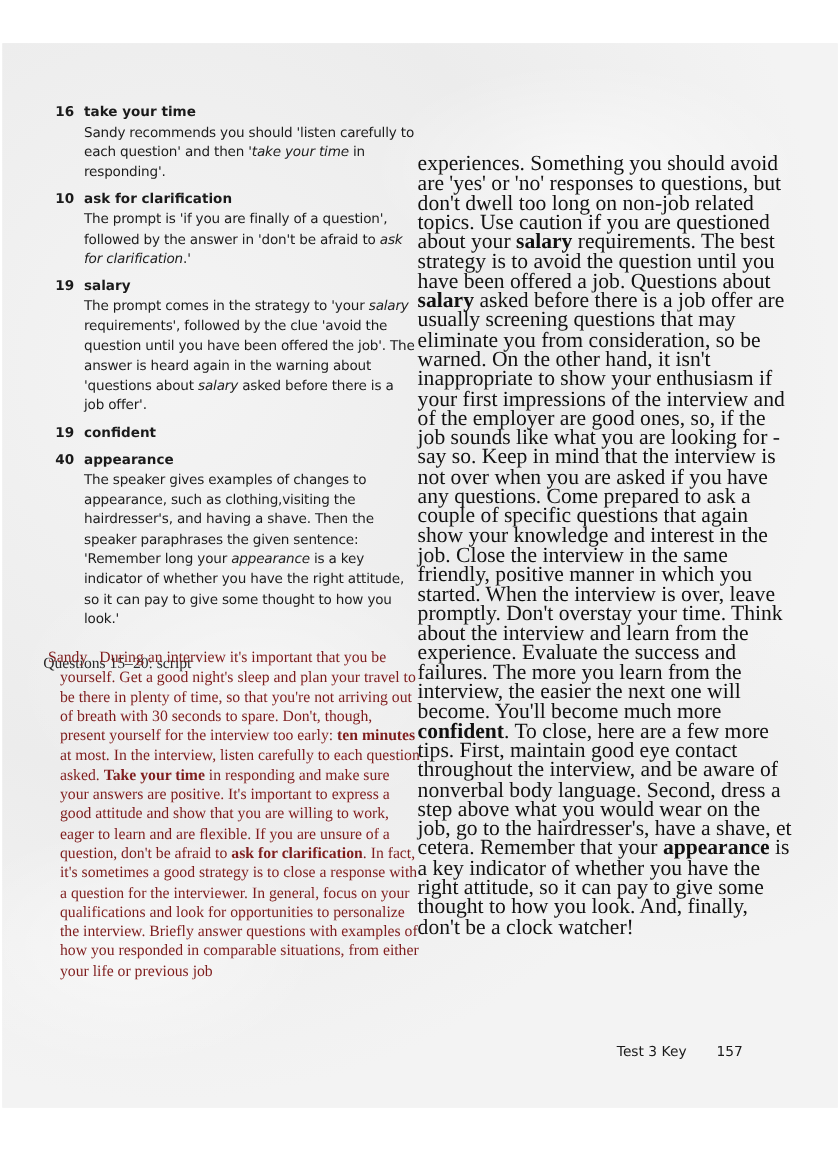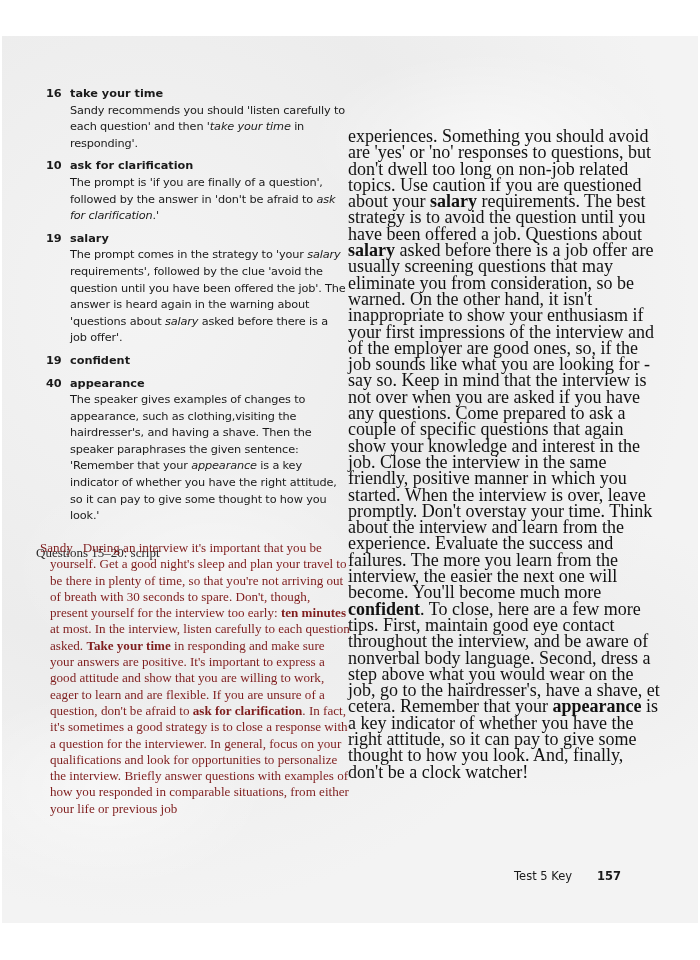--- a/index.html
+++ b/index.html
@@ -45,21 +45,21 @@
       font-family: "Liberation Serif", serif; font-size: 18px; line-height: 16.3px; color: #111; margin-top: 44px;
     }
     b { font-weight: bold; }
     i { font-style: italic; }
     .footer-label {
       position: absolute; left: 514px; top: 869px; z-index: 1;
       font-family: "DejaVu Sans", sans-serif; font-size: 11.5px; color: #1a1a1a;
     }
     .footer-page {
       position: absolute; left: 597px; top: 869px; z-index: 1;
-      font-family: "DejaVu Sans", sans-serif; font-size: 11.5px; color: #1a1a1a; font-weight: bold;
+      font-family: "DejaVu Sans", sans-serif; font-size: 11.5px; color: #1a1a1a;
     }
   </style>
 </head>
 <body>
 
 <div class="page">
 </div>
 
 <div class="key-col" id="key-col">
     <div class="key-item">
@@ -77,26 +77,26 @@
       <span class="key-answer">salary</span>
       <span class="key-expl"><span>The prompt comes in the strategy to 'your </span><i>salary</i><span> requirements', followed by the clue 'avoid the question until you have been offered the job'. The answer is heard again in the warning about 'questions about </span><i>salary</i><span> asked before there is a job offer'.</span></span>
     </div>
     <div class="key-item">
       <span class="key-num">19</span>
       <span class="key-answer">confident</span>
     </div>
     <div class="key-item">
       <span class="key-num">40</span>
       <span class="key-answer">appearance</span>
-      <span class="key-expl"><span>The speaker gives examples of changes to appearance, such as clothing,visiting the hairdresser's, and having a shave. Then the speaker paraphrases the given sentence: 'Remember that your </span><i>appearance</i><span> is a key indicator of whether you have the right attitude, so it can pay to give some thought to how you look.'</span></span>
+      <span class="key-expl"><span>The speaker gives examples of changes to appearance, such as clothing,visiting the hairdresser's, and having a shave. Then the speaker paraphrases the given sentence: 'Remember long your </span><i>appearance</i><span> is a key indicator of whether you have the right attitude, so it can pay to give some thought to how you look.'</span></span>
     </div>
   </div>
 
 <div class="script-heading">Questions 15–20: script</div>
 
 <div class="script-left">
   <b class="speaker-label" style="font-weight:normal">Sandy</b><span class="speaker"></span><span id="script-left-body"><span>During an interview it's important that you be yourself. Get a good night's sleep and plan your travel to be there in plenty of time, so that you're not arriving out of breath with 30 seconds to spare. Don't, though, present yourself for the interview too early: </span><b>ten minutes</b><span> at most. In the interview, listen carefully to each question asked. </span><b>Take your time</b><span> in responding and make sure your answers are positive. It's important to express a good attitude and show that you are willing to work, eager to learn and are flexible. If you are unsure of a question, don't be afraid to </span><b>ask for clarification</b><span>. In fact, it's sometimes a good strategy is to close a response with a question for the interviewer. In general, focus on your qualifications and look for opportunities to personalize the interview. Briefly answer questions with examples of how you responded in comparable situations, from either your life or previous job</span></span>
 </div>
 
 <div class="script-right" id="script-right-body"><span>experiences. Something you should avoid are 'yes' or 'no' responses to questions, but don't dwell too long on non-job related topics. Use caution if you are questioned about your </span><b>salary</b><span> requirements. The best strategy is to avoid the question until you have been offered a job. Questions about </span><b>salary</b><span> asked before there is a job offer are usually screening questions that may eliminate you from consideration, so be warned. On the other hand, it isn't inappropriate to show your enthusiasm if your first impressions of the interview and of the employer are good ones, so, if the job sounds like what you are looking for - say so. Keep in mind that the interview is not over when you are asked if you have any questions. Come prepared to ask a couple of specific questions that again show your knowledge and interest in the job. Close the interview in the same friendly, positive manner in which you started. When the interview is over, leave promptly. Don't overstay your time. Think about the interview and learn from the experience. Evaluate the success and failures. The more you learn from the interview, the easier the next one will become. You'll become much more </span><b>confident</b><span>. To close, here are a few more tips. First, maintain good eye contact throughout the interview, and be aware of nonverbal body language. Second, dress a step above what you would wear on the job, go to the hairdresser's, have a shave, et cetera. Remember that your </span><b>appearance</b><span> is a key indicator of whether you have the right attitude, so it can pay to give some thought to how you look. And, finally, don't be a clock watcher!</span></div>
 
-<div class="footer-label">Test 5 Key</div>
+<div class="footer-label">Test 3 Key</div>
 <div class="footer-page">157</div>
 
 </body></html>

